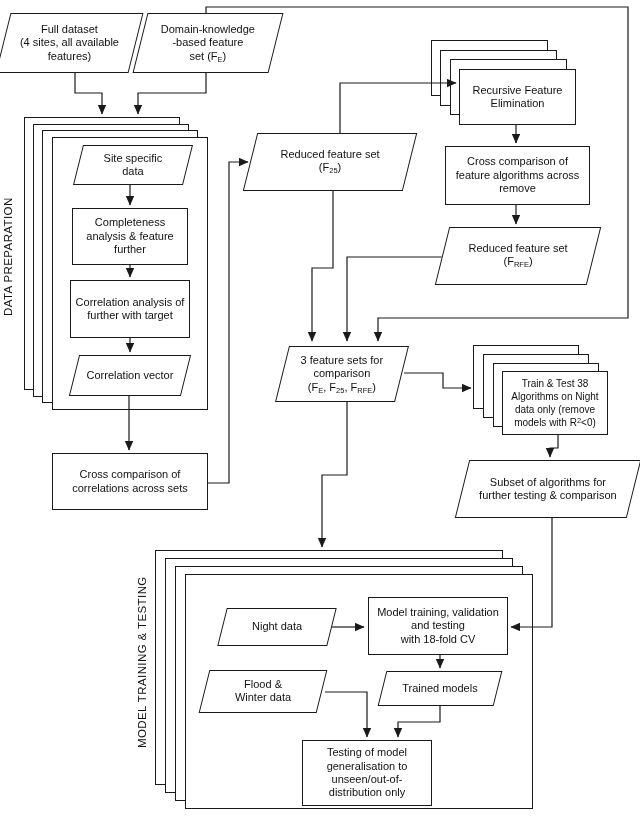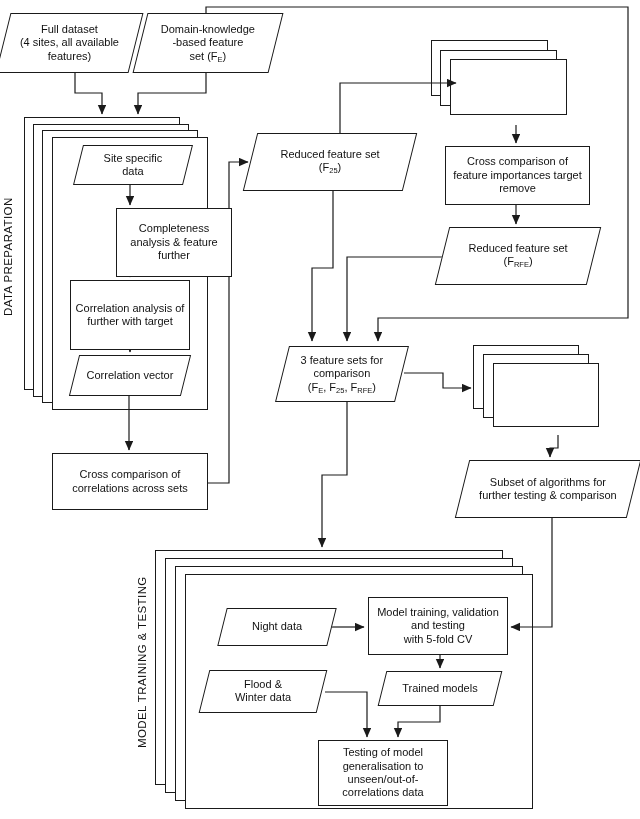--- a/index.html
+++ b/index.html
@@ -105,29 +105,29 @@
     </div>
   </div>
 
   <div class="node para" style="left:78px;top:145px;width:110px;height:40px;">
     <div class="inner">
       <span class="ln">Site specific</span>
       <span class="ln">data</span>
     </div>
   </div>
 
-  <div class="node" style="left:72px;top:208px;width:116px;height:69px;margin-left:44px;">
+  <div class="node" style="left:72px;top:208px;width:116px;height:57px;">
     <div>
       <span class="ln">Completeness</span>
       <span class="ln">analysis &amp; feature</span>
       <span class="ln">further</span>
     </div>
   </div>
 
-  <div class="node" style="left:70px;top:280px;width:120px;height:70px;border-width:1.6px;">
+  <div class="node" style="left:70px;top:280px;width:120px;height:58px;border-width:1.6px;">
     <div>
       <span class="ln">Correlation analysis of</span>
       <span class="ln">further with target</span>
     </div>
   </div>
 
   <div class="node para" style="left:74px;top:355px;width:112px;height:41px;">
     <div class="inner">
       <span class="ln">Correlation vector</span>
     </div>
@@ -140,81 +140,95 @@
     </div>
   </div>
 
   <div class="node para" style="left:250px;top:133px;width:160px;height:58px;">
     <div class="inner">
       <span class="ln">Reduced feature set</span>
       <span class="ln"><span>(F</span><sub>25</sub><span>)</span></span>
     </div>
   </div>
 
+  <div class="node" style="left:459px;top:69px;width:117px;height:56px;">
+    <div>
+      <span class="ln">Recursive Feature</span>
+      <span class="ln">Elimination</span>
+    </div>
+  </div>
 
   <div class="node" style="left:445px;top:146px;width:145px;height:59px;">
     <div>
       <span class="ln">Cross comparison of</span>
-      <span class="ln">feature importances target</span>
+      <span class="ln">feature algorithms across</span>
       <span class="ln">remove</span>
     </div>
   </div>
 
   <div class="node para" style="left:442px;top:227px;width:152px;height:58px;">
     <div class="inner">
       <span class="ln">Reduced feature set</span>
       <span class="ln"><span>(F</span><sub>RFE</sub><span>)</span></span>
     </div>
   </div>
 
   <div class="node para" style="left:282px;top:346px;width:120px;height:56px;">
     <div class="inner">
       <span class="ln">3 feature sets for</span>
       <span class="ln">comparison</span>
       <span class="ln"><span>(F</span><sub>E</sub><span>, F</span><sub>25</sub><span>, F</span><sub>RFE</sub><span>)</span></span>
     </div>
   </div>
 
+  <div class="node small" style="left:502px;top:371px;width:106px;height:64px;">
+    <div>
+      <span class="ln">Train &amp; Test 38</span>
+      <span class="ln">Algorithms on Night</span>
+      <span class="ln">data only (remove</span>
+      <span class="ln"><span>models with R</span><sup>2</sup><span>&lt;0)</span></span>
+    </div>
+  </div>
 
   <div class="node para" style="left:462px;top:460px;width:172px;height:58px;">
     <div class="inner">
       <span class="ln">Subset of algorithms for</span>
       <span class="ln">further testing &amp; comparison</span>
     </div>
   </div>
 
   <div class="node para" style="left:222px;top:608px;width:110px;height:38px;">
     <div class="inner">
       <span class="ln">Night data</span>
     </div>
   </div>
 
   <div class="node" style="left:368px;top:597px;width:140px;height:58px;">
     <div>
       <span class="ln">Model training, validation</span>
       <span class="ln">and testing</span>
-      <span class="ln">with 5-fold CV</span>
+      <span class="ln">with 18-fold CV</span>
     </div>
   </div>
 
   <div class="node para" style="left:382px;top:671px;width:116px;height:35px;">
     <div class="inner">
       <span class="ln">Trained models</span>
     </div>
   </div>
 
   <div class="node para" style="left:204px;top:670px;width:118px;height:43px;">
     <div class="inner">
       <span class="ln">Flood &amp;</span>
       <span class="ln">Winter data</span>
     </div>
   </div>
 
-  <div class="node" style="left:302px;top:740px;width:130px;height:66px;margin-left:16px;">
+  <div class="node" style="left:302px;top:740px;width:130px;height:66px;">
     <div>
       <span class="ln">Testing of model</span>
       <span class="ln">generalisation to</span>
       <span class="ln">unseen/out-of-</span>
-      <span class="ln">correlations data</span>
+      <span class="ln">distribution only</span>
     </div>
   </div>
 
 </div>
 
 </body></html>

